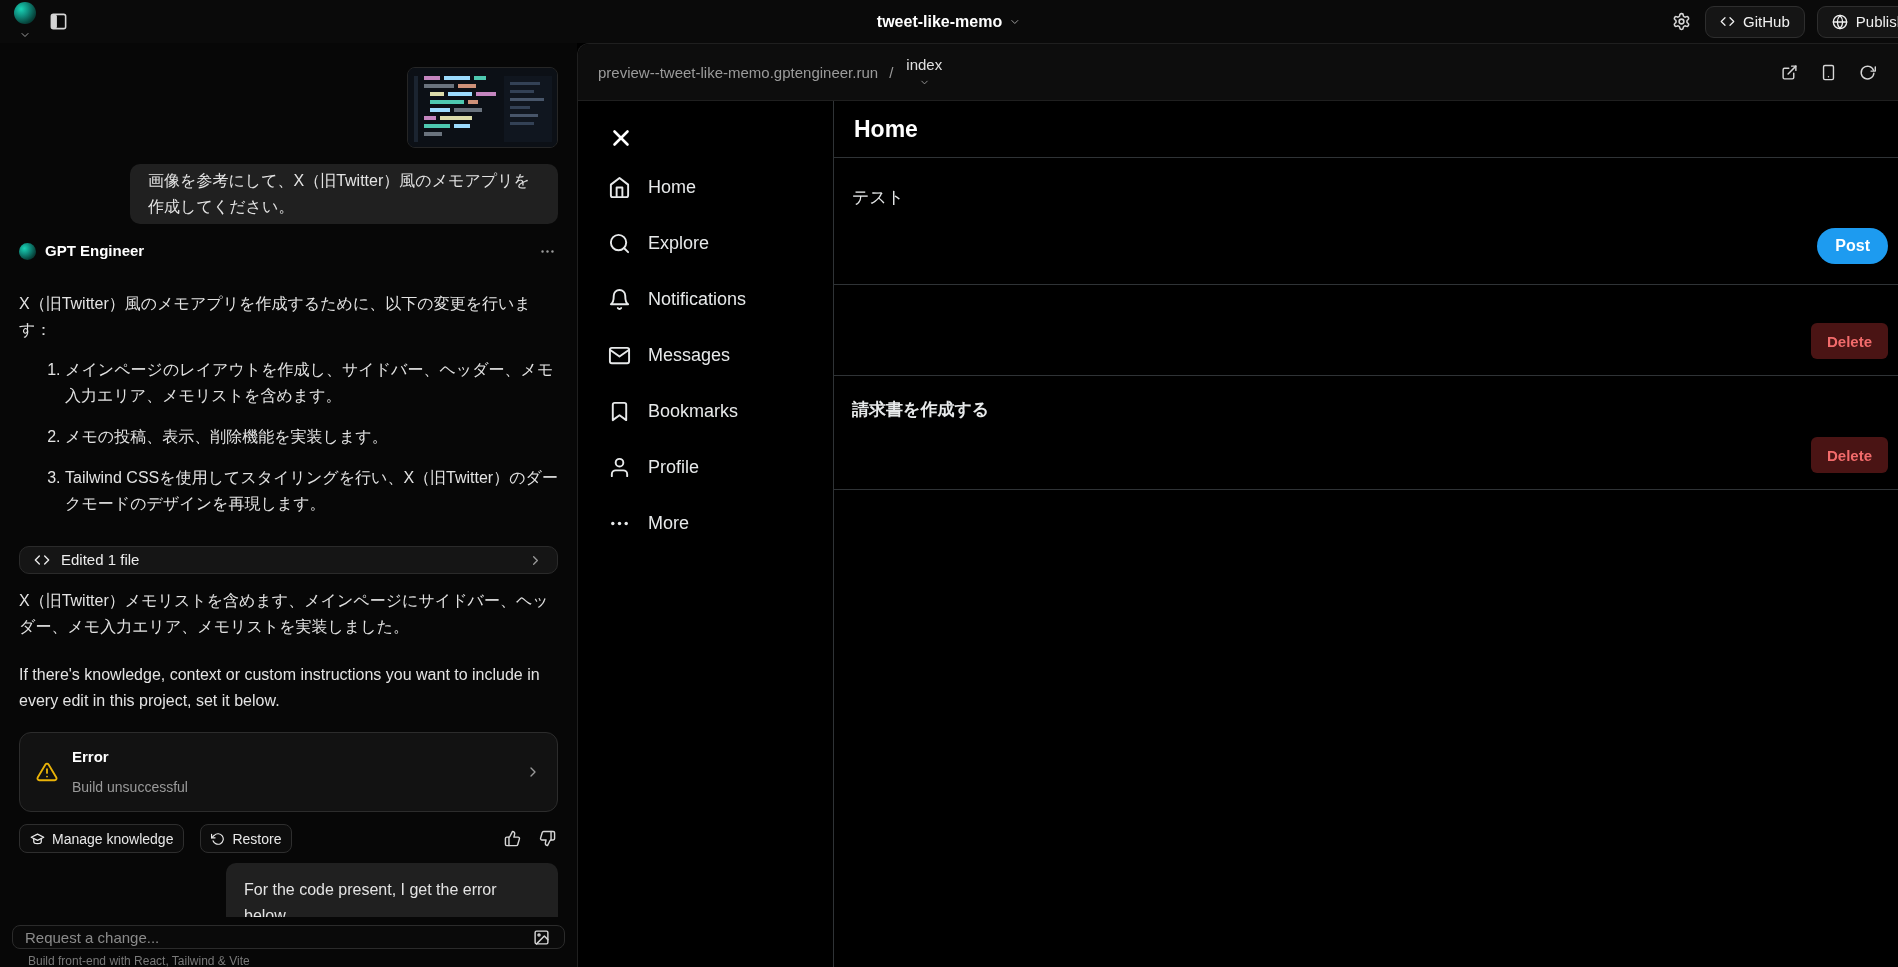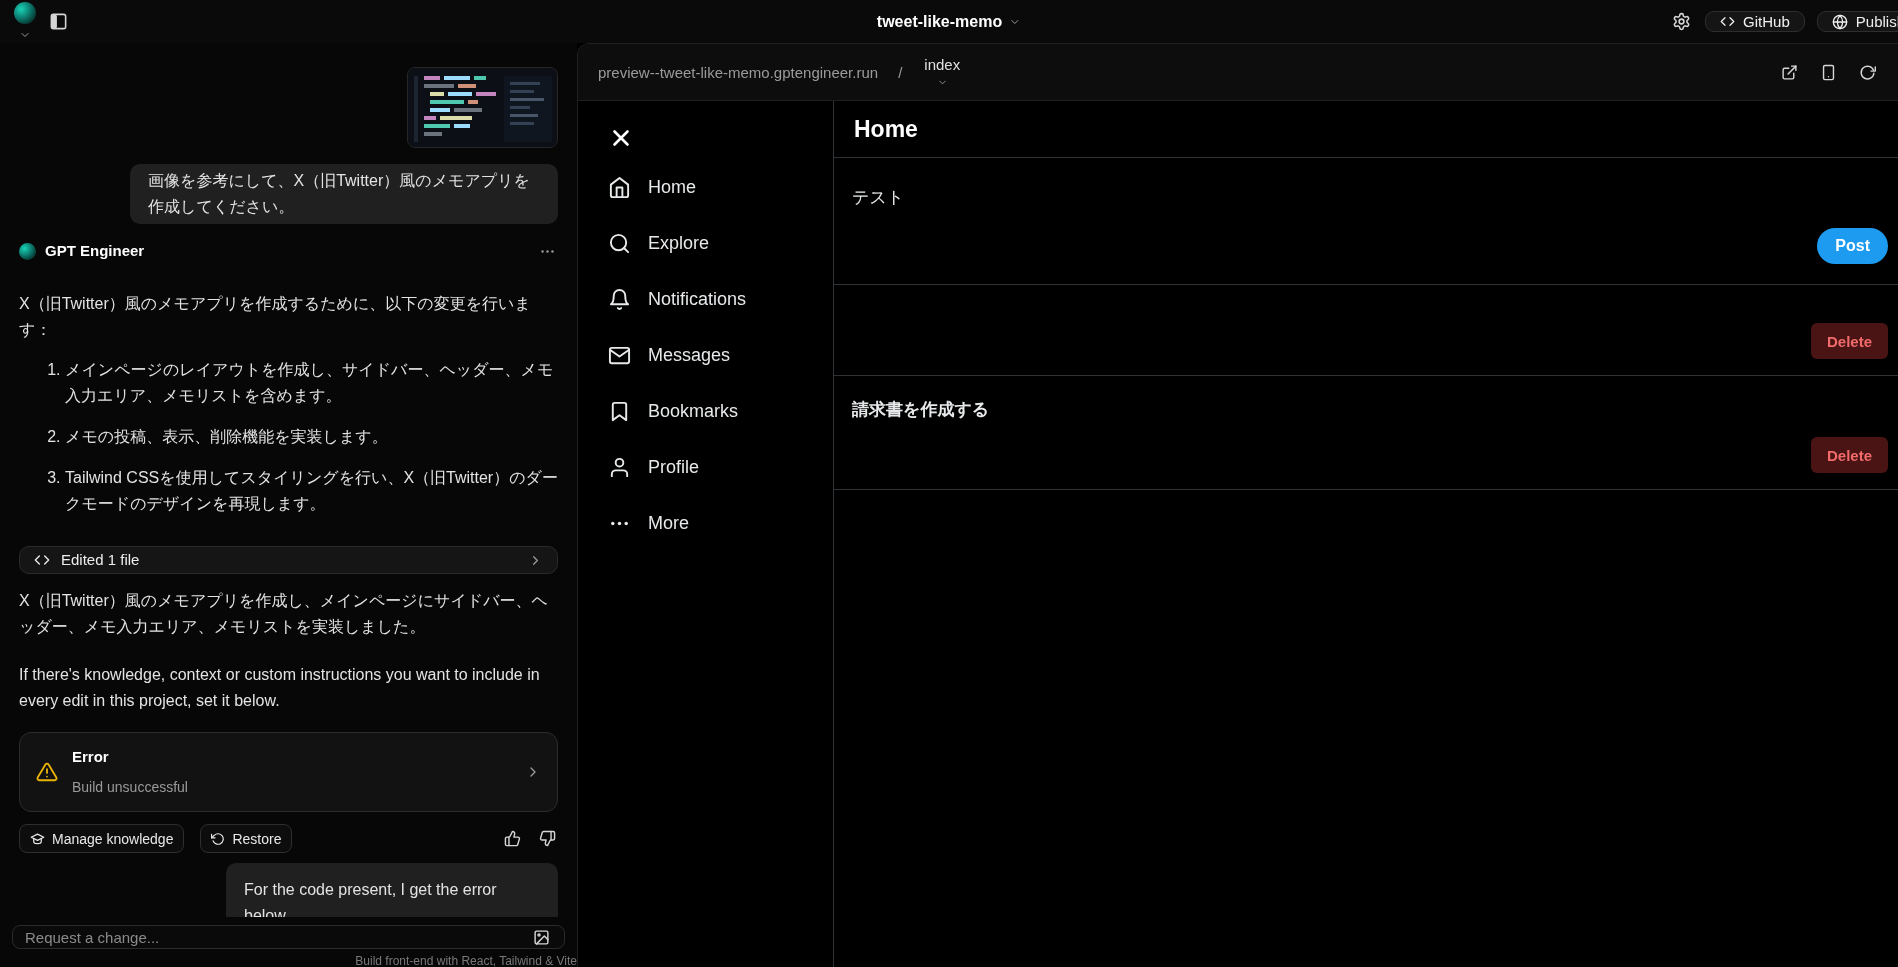--- a/index.html
+++ b/index.html
@@ -13,21 +13,21 @@
   
   .topbar { flex:0 0 40px; display:flex; align-items:center; padding:0 12px; background:#0a0a0a; position:relative; }
   .topbar-left { display:flex; align-items:center; gap:9px; }
   .logo-circle { width:22px; height:22px; border-radius:50%;
     background: radial-gradient(circle at 32% 32%, #19d3b5 0%, #0f8f7f 34%, #07443c 70%, #031d1a 100%); }
   .icon-btn { background:none; border:none; color:#d6d6d6; display:inline-flex; align-items:center; justify-content:center; padding:2px;flex-direction:column; }
   .topbar-center { position:absolute; left:50%; top:0; height:100%; transform:translateX(-50%); display:flex; align-items:center; gap:7px; }
   .topbar-title { font-size:16px; font-weight:600; color:#fff; }
   .muted { color:#9a9a9a; }
   .topbar-right { margin-left:auto; display:flex; align-items:center; gap:12px; }
-  .pill-btn { display:flex; align-items:center; gap:8px; height:21px; padding:0 14px;
+  .pill-btn { display:flex; align-items:center; gap:8px; height:32px; padding:0 14px;
     border:1px solid #2e2e2e; border-radius:9px; background:#151515; color:#f0f0f0; font-size:15px; }
   .publish-btn { margin-right:-34px; }
 
   .main-row { flex:1; display:flex; min-height:0; }
 
   
   .chat-panel { flex:0 0 577px; width:577px; display:flex; flex-direction:column; background:#070707; min-height:0; }
   .messages { flex:1; min-height:0; overflow:hidden; padding:0 19px; font-size:16px; line-height:26px; color:#e3e3e3; display:flex; flex-direction:column; }
 
   .attachment-row { display:flex; justify-content:flex-end; margin-top:24px; }
@@ -64,27 +64,27 @@
     border:1px solid #2e2e2e; border-radius:8px; background:#0d0d0d; color:#e8e8e8; font-size:14px; }
   .feedback { margin-left:auto; display:flex; gap:14px; color:#c9c9c9; }
 
   .bubble-2-row { margin-top:10px; }
   .bubble-2 { max-width:332px; padding:14px 18px 16px; }
 
   .chat-input-wrap { flex:0 0 auto; padding:8px 12px 0; }
   .chat-input { display:flex; align-items:center; height:24px; border:1px solid #2b2b2b; border-radius:8px; padding:0 12px; background:#0a0a0a; }
   .chat-input input { flex:1; background:none; border:none; outline:none; color:#e5e5e5; font-size:15px; font-family:inherit; }
   .chat-input input::placeholder { color:#8b8b8b; }
-  .chat-footer { height:13px; overflow:hidden; text-align:right; font-size:12px; color:#7a7a7a; margin-top:5px; }
+  .chat-footer { height:13px; overflow:hidden; text-align:left; font-size:12px; color:#7a7a7a; margin-top:5px;padding-left:28px; }
 
   
   .preview-panel { flex:1; min-width:0; display:flex; flex-direction:column;
     border-left:1px solid #1f1f1f; border-top:1px solid #1f1f1f; border-top-left-radius:12px; overflow:hidden; background:#000; }
   .urlbar { flex:0 0 57px; display:flex; align-items:center; background:#0d0d0d; border-bottom:1px solid #1f1f1f; padding:0 20px; }
-  .url-text { display:flex; align-items:center; gap:20px; font-size:15px; }
+  .url-text { display:flex; align-items:center; gap:11px; font-size:15px; }
   .url-domain { color:#9b9b9b; }
   .url-sep { color:#9b9b9b; }
   .url-path { color:#e0e0e0; }
   .urlbar-actions { margin-left:auto; display:flex; align-items:center; gap:18px; color:#cfcfcf; }
 
   .preview-body { flex:1; display:flex; min-height:0; }
   .x-sidebar { flex:0 0 256px; border-right:1px solid #2f3336; padding:16px 0 0 30px; display:flex; flex-direction:column; }
   .x-logo { height:42px; display:flex; align-items:center; color:#fff; }
   .x-nav-item { display:flex; align-items:center; gap:17px; height:56px; color:#e7e9ea; font-size:18px; background:none; border:none; text-align:left; }
 
@@ -238,21 +238,21 @@
               </svg>
           </span>
           <span>Edited 1 file</span>
           <span class="push-right muted">
             <svg viewBox="0 0 24 24" width="15" height="15" fill="none" stroke="currentColor" stroke-width="2" stroke-linecap="round" stroke-linejoin="round">
                 <polyline points="9 18 15 12 9 6"></polyline>
               </svg>
           </span>
         </div>
 
-        <p class="summary-text">X（旧Twitter）風のメモアプリを作成し、メインページにサイドバー、ヘッダー、メモ入力エリア、メモリストを実装しました。</p>
+        <p class="summary-text">X（旧Twitter）メモリストを含めます、メインページにサイドバー、ヘッダー、メモ入力エリア、メモリストを実装しました。</p>
 
         <p class="knowledge-text">If there's knowledge, context or custom instructions you want to include in every edit in this project, set it below.</p>
 
         <div class="error-card">
           <span style="color:#eab308;">
             <svg viewBox="0 0 24 24" width="22" height="22" fill="none" stroke="currentColor" stroke-width="2" stroke-linecap="round" stroke-linejoin="round">
                 <path d="M10.29 3.86 1.82 18a2 2 0 0 0 1.71 3h16.94a2 2 0 0 0 1.71-3L13.71 3.86a2 2 0 0 0-3.42 0z"></path>
                 <line x1="12" y1="9" x2="12" y2="13"></line>
                 <line x1="12" y1="17" x2="12.01" y2="17"></line>
               </svg>

